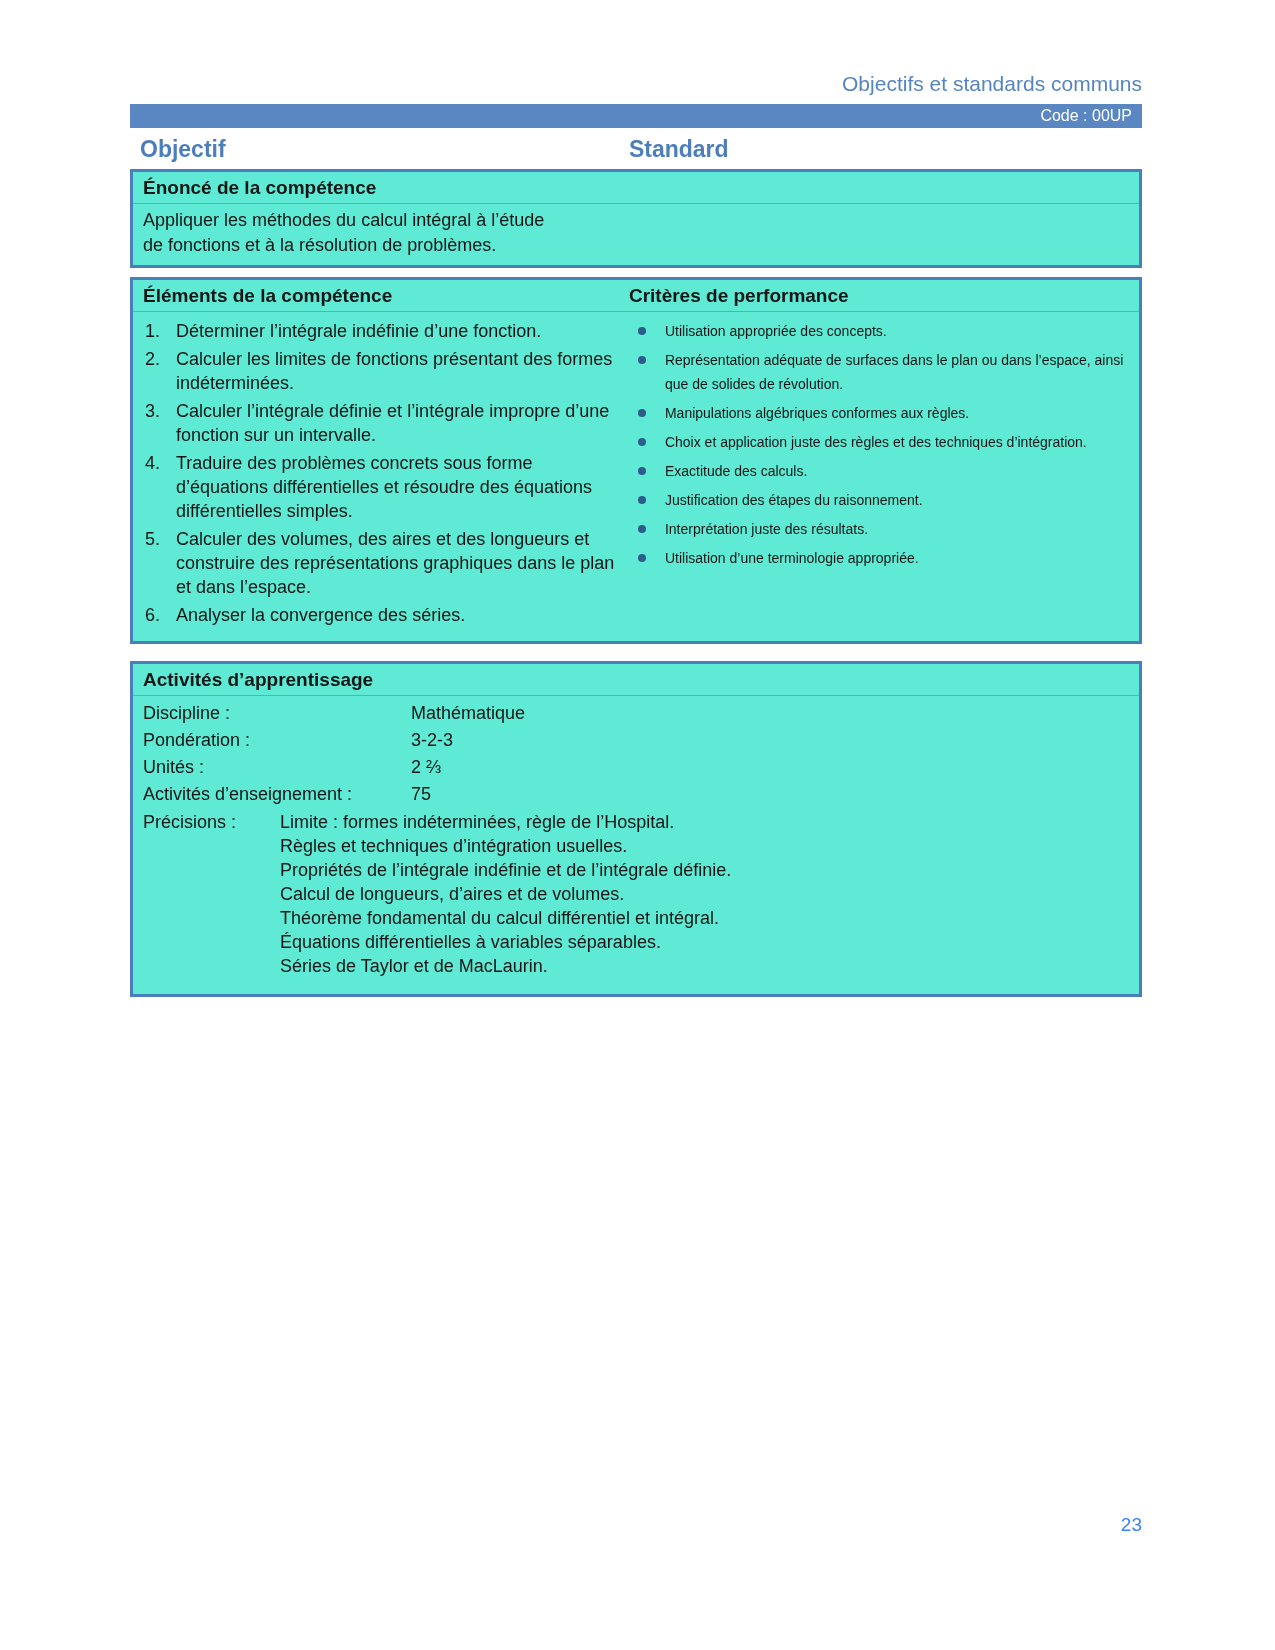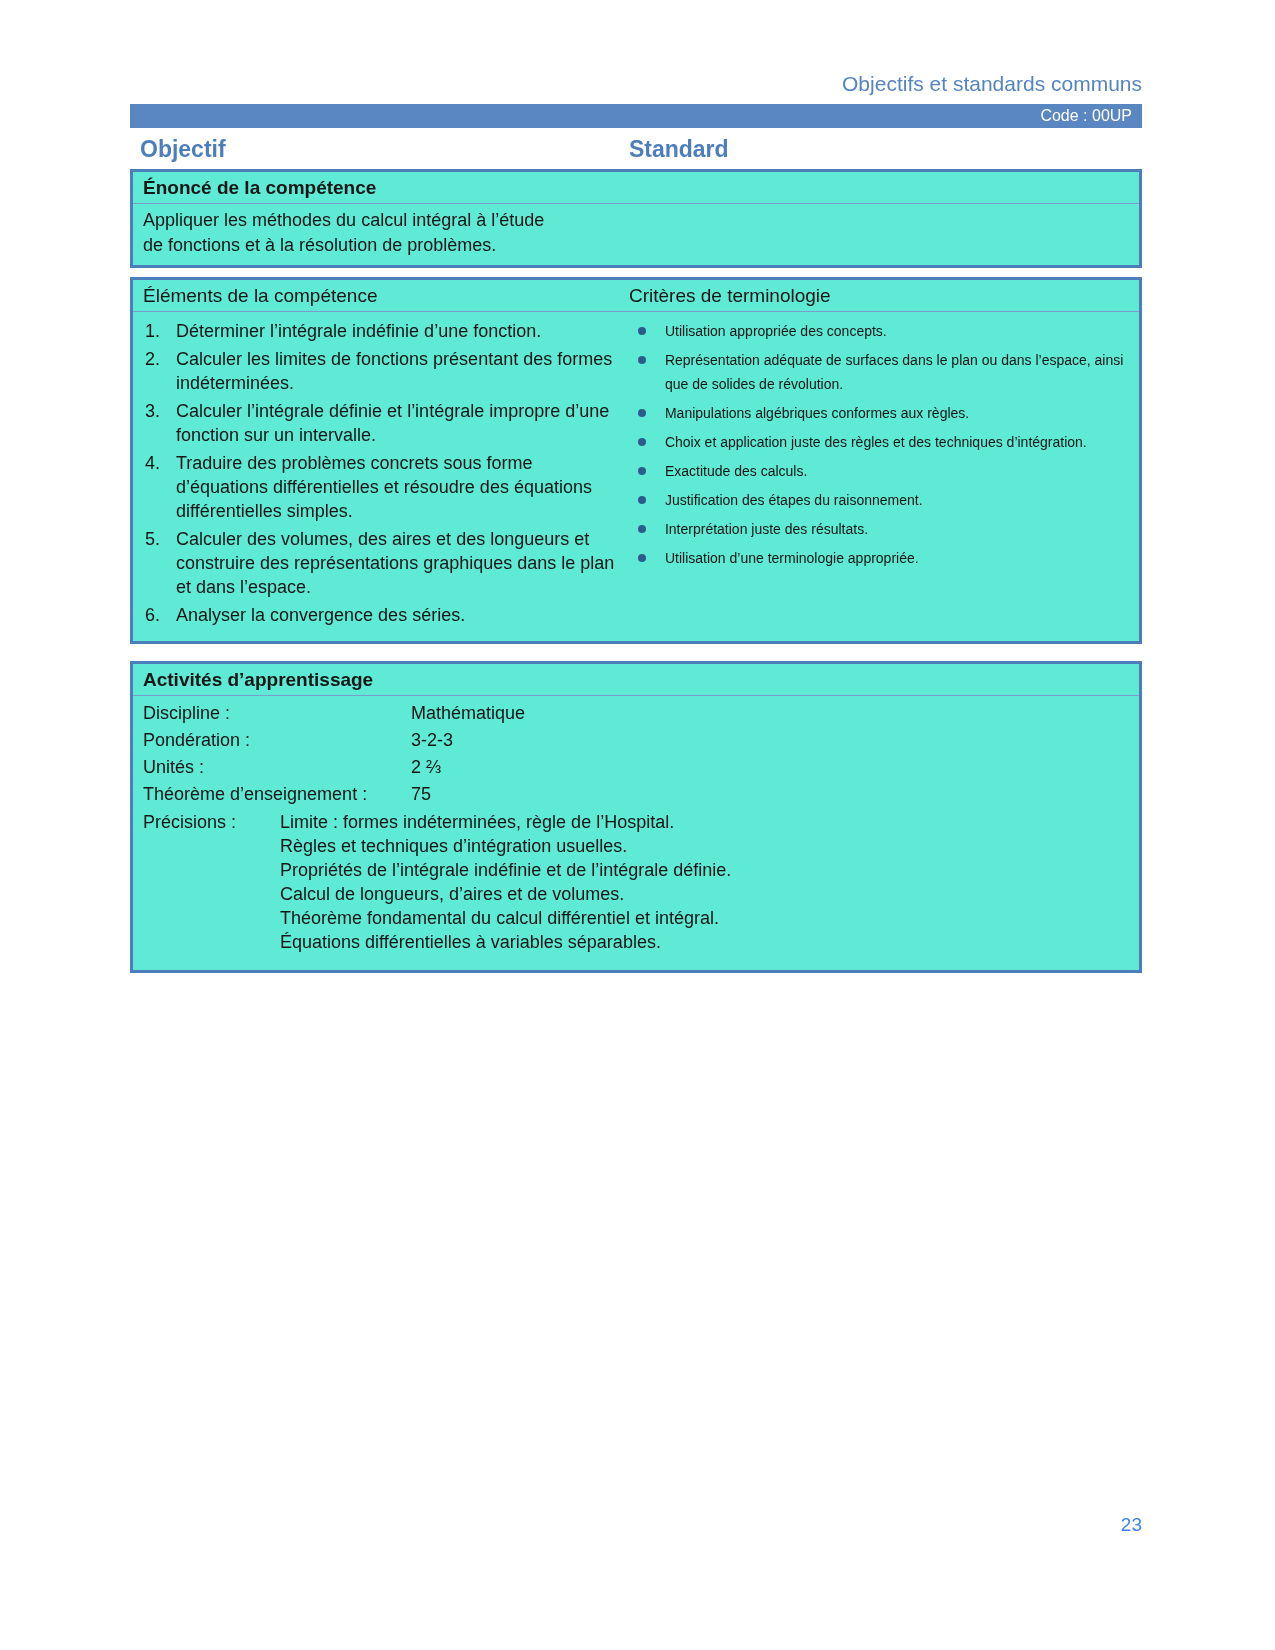--- a/index.html
+++ b/index.html
@@ -31,21 +31,21 @@
   .col-headings .h{font-weight:bold;font-size:23px;line-height:29px;color:var(--accent);}
   .col-headings .left{width:49%;box-sizing:border-box;padding-left:10px;}
   .col-headings .right{flex:1;box-sizing:border-box;padding-left:3px;}
 
   
   .frame{border:3px solid var(--accent);background:#5eead4;}
   .frame + .frame{margin-top:9px;}
   .box-title{font-weight:bold;font-size:19px;line-height:25px;padding:3px 10px 3px;
     border-bottom:1px solid var(--rule);}
   .titles-row{display:flex;border-bottom:1px solid var(--rule);}
-  .titles-row .t{font-weight:normal;font-size:19px;line-height:25px;padding:3px 0 3px;}
+  .titles-row .t{font-weight:bold;font-size:19px;line-height:25px;padding:3px 0 3px;}
   .titles-row .left{width:49%;box-sizing:border-box;padding-left:10px;}
   .titles-row .right{flex:1;box-sizing:border-box;padding-left:3px;}
 
   
   .enonce-body{padding:4px 10px 7px;font-size:18px;line-height:25px;max-width:500px;}
 
   
   .comp-body{display:flex;padding:7px 0 10px;}
   .comp-left{width:49%;box-sizing:border-box;padding:0 8px 0 12px;}
   .comp-right{flex:1;box-sizing:border-box;padding:0 10px 0 6px;}
@@ -94,21 +94,21 @@
     <div class="enonce-body">
 
     <div>Appliquer les méthodes du calcul intégral à l’étude</div>
         <div>de fonctions et à la résolution de problèmes.</div>
       </div>
   </div>
 
   <div class="frame">
     <div class="titles-row">
       <div class="t left">Éléments de la compétence</div>
-      <div class="t right">Critères de terminologie</div>
+      <div class="t right">Critères de performance</div>
     </div>
     <div class="comp-body">
       <div class="comp-left">
 
           <div class="num-item">
             <span class="num">1.</span>
             <span class="txt">Déterminer l’intégrale indéfinie d’une fonction.</span>
           </div>
 
           <div class="num-item">
@@ -195,34 +195,35 @@
             <span class="kv-label">Pondération :</span>
             <span class="kv-value">3-2-3</span>
           </div>
 
           <div class="kv-row">
             <span class="kv-label">Unités :</span>
             <span class="kv-value">2 ⅔</span>
           </div>
 
           <div class="kv-row">
-            <span class="kv-label">Théorème d’enseignement :</span>
+            <span class="kv-label">Activités d’enseignement :</span>
             <span class="kv-value">75</span>
           </div>
         </div>
       <div class="precisions-row">
         <span class="prec-label">Précisions :</span>
         <div class="prec-lines">
 
         <div>Limite : formes indéterminées, règle de l’Hospital.</div>
             <div>Règles et techniques d’intégration usuelles.</div>
             <div>Propriétés de l’intégrale indéfinie et de l’intégrale définie.</div>
             <div>Calcul de longueurs, d’aires et de volumes.</div>
             <div>Théorème fondamental du calcul différentiel et intégral.</div>
             <div>Équations différentielles à variables séparables.</div>
+            <div>Séries de Taylor et de MacLaurin.</div>
           </div>
       </div>
     </div>
   </div>
 
 </div>
 
 <div class="page-number">23</div>
 
 </body></html>

